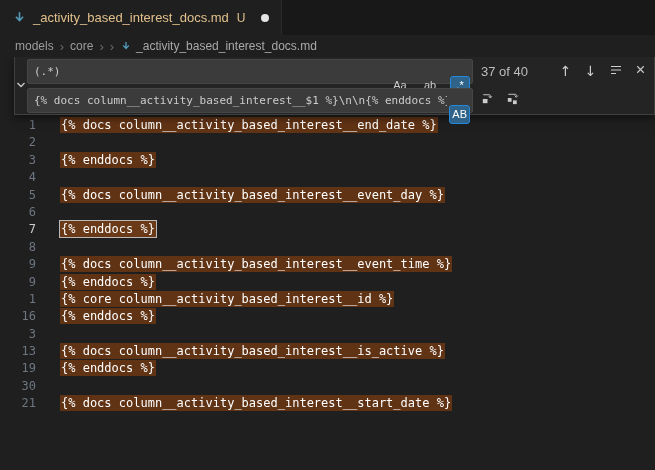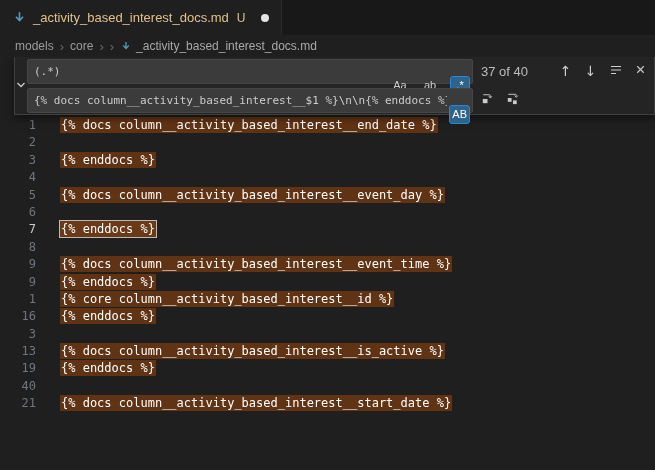--- a/index.html
+++ b/index.html
@@ -240,21 +240,21 @@
       </div>
       <div class="line">
         <span class="ln">13</span>
         <span class="code"><span class="match">{% docs column__activity_based_interest__is_active %}</span></span>
       </div>
       <div class="line">
         <span class="ln">19</span>
         <span class="code"><span class="match">{% enddocs %}</span></span>
       </div>
       <div class="line">
-        <span class="ln">40</span>
+        <span class="ln">30</span>
         <span class="code"></span>
       </div>
       <div class="line">
         <span class="ln">21</span>
         <span class="code"><span class="match">{% docs column__activity_based_interest__start_date %}</span></span>
       </div>
     </div>
 </div>
 
 </body></html>

